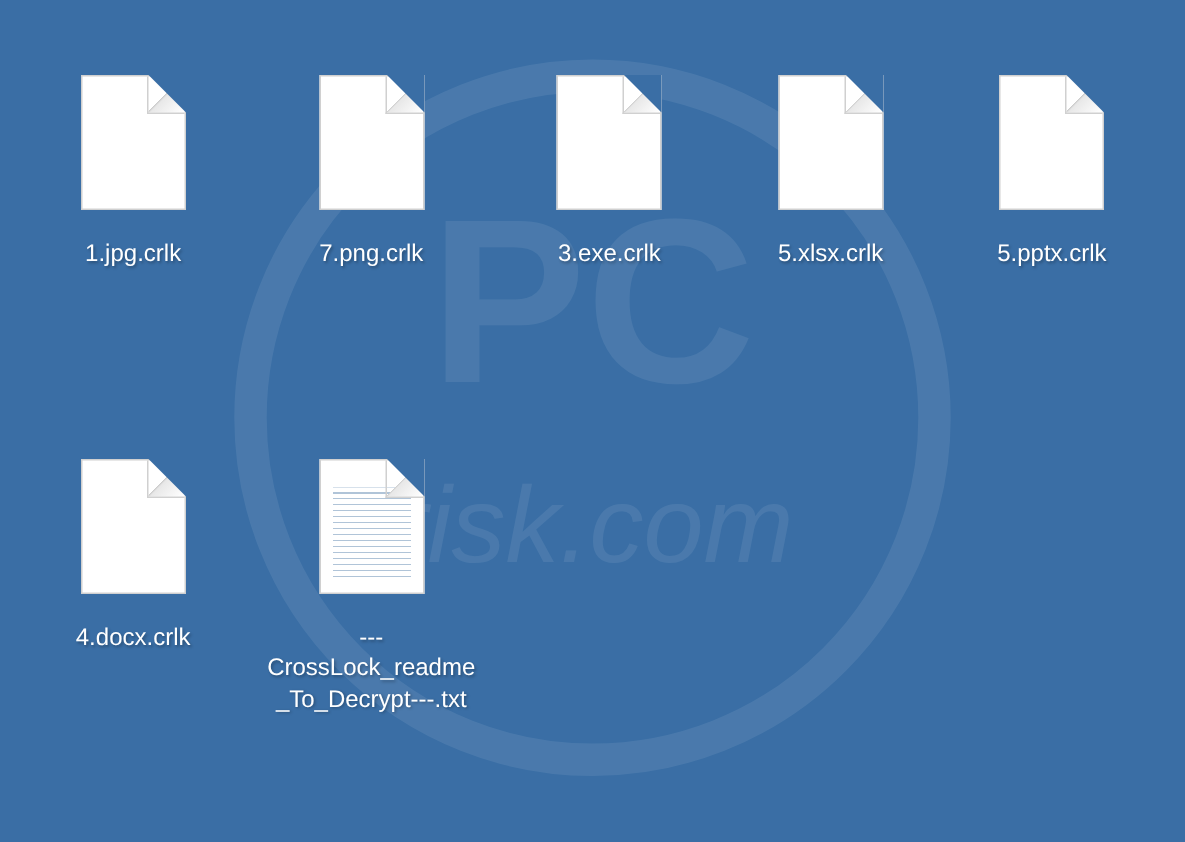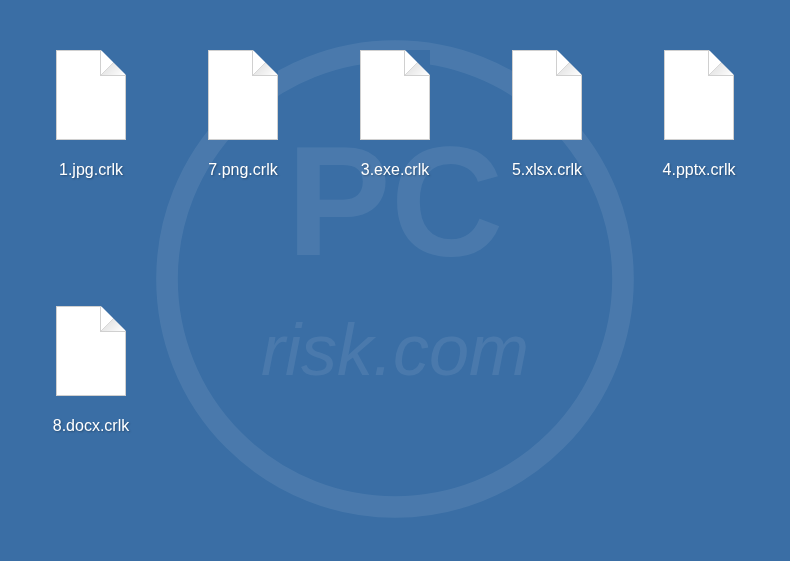--- a/index.html
+++ b/index.html
@@ -194,24 +194,32 @@
     <div class="file-icon">
       <div class="blank-file-icon"></div>
     </div>
     <div class="file-label">5.xlsx.crlk</div>
   </div>
 
   <div class="file-item">
     <div class="file-icon">
       <div class="blank-file-icon"></div>
     </div>
-    <div class="file-label">4.pptx.crlk</div>
-  </div>
-
-  <div class="file-item">
-    <div class="file-icon">
-      <div class="blank-file-icon"></div>
-    </div>
-    <div class="file-label">8.docx.crlk</div>
-  </div>
-
+    <div class="file-label">5.pptx.crlk</div>
+  </div>
+
+  <div class="file-item">
+    <div class="file-icon">
+      <div class="blank-file-icon"></div>
+    </div>
+    <div class="file-label">4.docx.crlk</div>
+  </div>
+
+  <div class="file-item">
+    <div class="file-icon">
+      <div class="text-file-icon">
+        <div class="text-lines"></div>
+      </div>
+    </div>
+    <div class="file-label">---CrossLock_readme_To_Decrypt---.txt</div>
+  </div>
 
 </div>
 
 </body></html>

